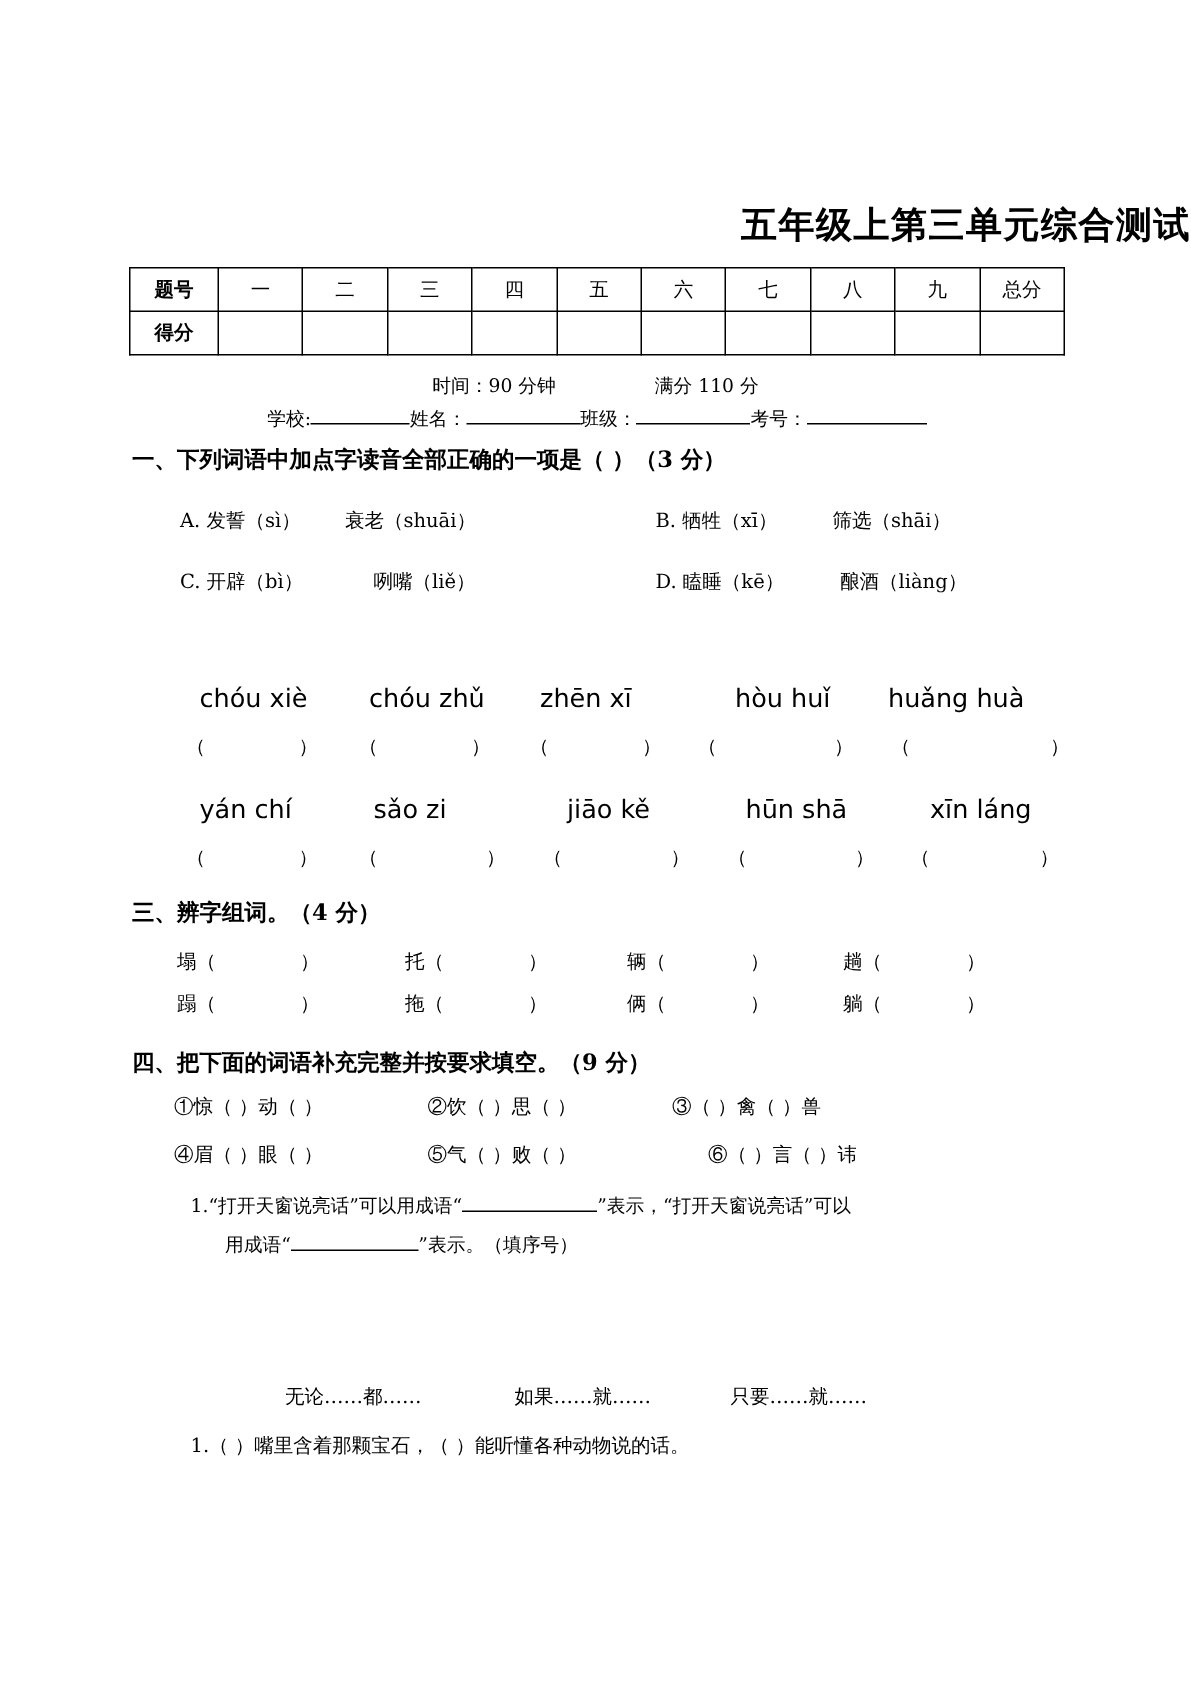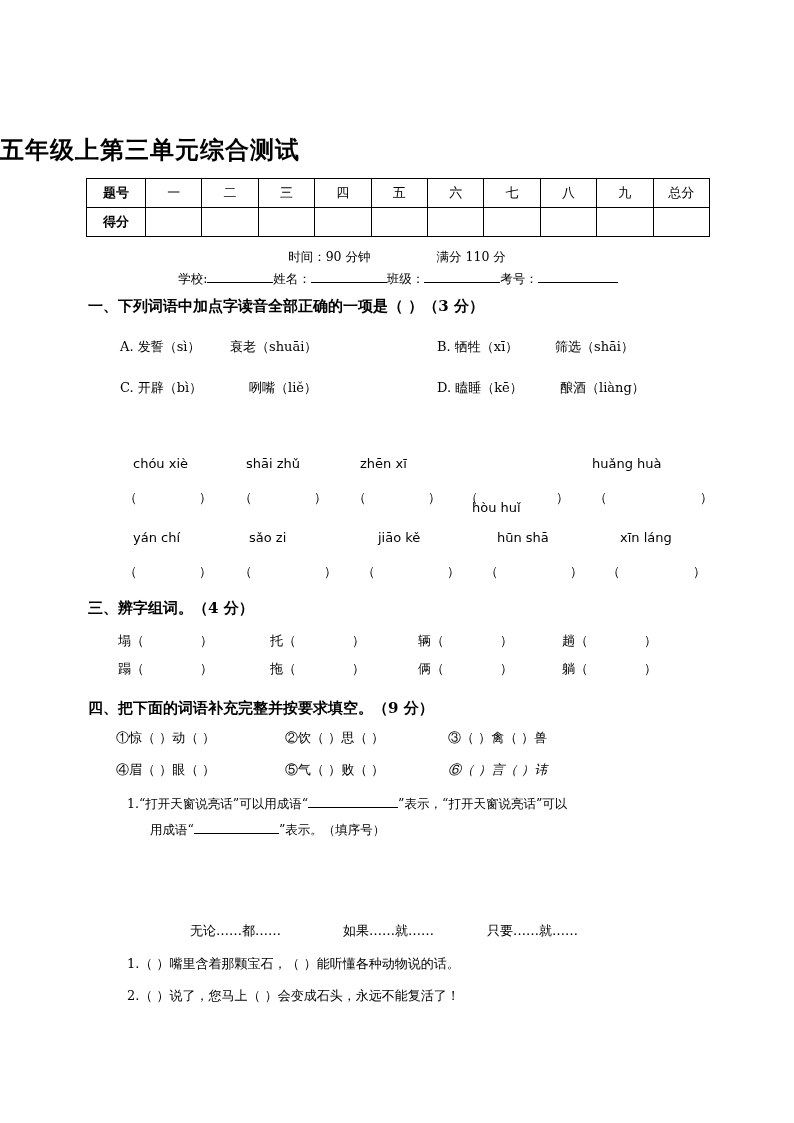--- a/index.html
+++ b/index.html
@@ -18,21 +18,21 @@
   .page {
     position: absolute;
     left: 0; top: 0;
     width: 794px;
     height: 1123px;
     padding: 0;
   }
 
   
   .title {
-    text-align: left;
+    text-align: right;
     font-size: 24px;
     font-weight: bold;
     letter-spacing: 1px;
     margin: 0;
     position: absolute;
     left: 0; right: 0;
     top: 134px;
     font-family: Liberation Serif, serif;
   }
 
@@ -89,21 +89,21 @@
     font-weight: bold;
     white-space: nowrap;
   }
   .row {
     position: absolute;
     font-size: 13px;
     white-space: nowrap;
   }
   .row.sans {
     font-family: "DejaVu Sans", "Liberation Sans", sans-serif;
-    font-size: 13px;
+    font-size: 17px;
   }
   .u-blank {
     display: inline-block;
     border-bottom: 1px solid #000;
     vertical-align: baseline;
   }
   .w90 { width: 90px; }
   .w85 { width: 85px; }
 </style>
 </head>
@@ -158,23 +158,23 @@
   <div class="row" style="left:120px; top:338px;">A. 发誓（sì）</div>
   <div class="row" style="left:230px; top:338px;">衰老（shuāi）</div>
   <div class="row" style="left:437px; top:338px;">B. 牺牲（xī）</div>
   <div class="row" style="left:555px; top:338px;">筛选（shāi）</div>
   <div class="row" style="left:120px; top:379px;">C. 开辟（bì）</div>
   <div class="row" style="left:249px; top:379px;">咧嘴（liě）</div>
   <div class="row" style="left:437px; top:379px;">D. 瞌睡（kē）</div>
   <div class="row" style="left:560px; top:379px;">酿酒（liàng）</div>
 
   <div class="row sans" style="left:133px; top:456px;">chóu  xiè</div>
-  <div class="row sans" style="left:246px; top:456px;">shāi  zhǔ</div>
+  <div class="row sans" style="left:246px; top:456px;">chóu  zhǔ</div>
   <div class="row sans" style="left:360px; top:456px;">zhēn  xī</div>
-  <div class="row sans" style="left:472px; top:456px;margin-top:44px;">hòu  huǐ</div>
+  <div class="row sans" style="left:490px; top:456px;">hòu  huǐ</div>
   <div class="row sans" style="left:592px; top:456px;">huǎng huà</div>
 
   <div class="row" style="left:124px; top:489px;">（</div>
   <div class="row" style="left:199px; top:489px;">）</div>
   <div class="row" style="left:239px; top:489px;">（</div>
   <div class="row" style="left:314px; top:489px;">）</div>
   <div class="row" style="left:353px; top:489px;">（</div>
   <div class="row" style="left:428px; top:489px;">）</div>
   <div class="row" style="left:465px; top:489px;">（</div>
   <div class="row" style="left:556px; top:489px;">）</div>
@@ -224,28 +224,27 @@
   <div class="row" style="left:562px; top:660px;">
     <span>躺</span>（<span style="display:inline-block;width:56px;"></span>）
   </div>
 
   <div class="section-head" style="top:699px;">四、把下面的词语补充完整并按要求填空。（9 分）</div>
   <div class="row" style="left:116px; top:729px;">①惊（    ）动（    ）</div>
   <div class="row" style="left:285px; top:729px;">②饮（    ）思（    ）</div>
   <div class="row" style="left:448px; top:729px;">③（    ）禽（    ）兽</div>
   <div class="row" style="left:116px; top:761px;">④眉（    ）眼（    ）</div>
   <div class="row" style="left:285px; top:761px;">⑤气（    ）败（    ）</div>
-  <div class="row" style="left:448px; top:761px;font-style:italic;">⑥（    ）言（    ）讳</div>
+  <div class="row" style="left:472px; top:761px;">⑥（    ）言（    ）讳</div>
 
   <div class="row" style="left:127px; top:796px; font-size:12.5px;">
     <span>1.“打开天窗说亮话”可以用成语“</span><span class="u-blank w90"></span><span>”表示，“打开天窗说亮话”可以</span>
   </div>
   <div class="row" style="left:150px; top:822px; font-size:12.5px;">
     <span>用成语“</span><span class="u-blank w85"></span><span>”表示。（填序号）</span>
   </div>
 
   <div class="row" style="left:190px; top:922px;">无论……都……</div>
   <div class="row" style="left:343px; top:922px;">如果……就……</div>
   <div class="row" style="left:487px; top:922px;">只要……就……</div>
   <div class="row" style="left:127px; top:955px;">1.（        ）嘴里含着那颗宝石，（        ）能听懂各种动物说的话。</div>
-  <div class="row" style="left:127px; top:987px;">2.（        ）说了，您马上（        ）会变成石头，永远不能复活了！</div>
 
 </div>
 
 </body></html>

